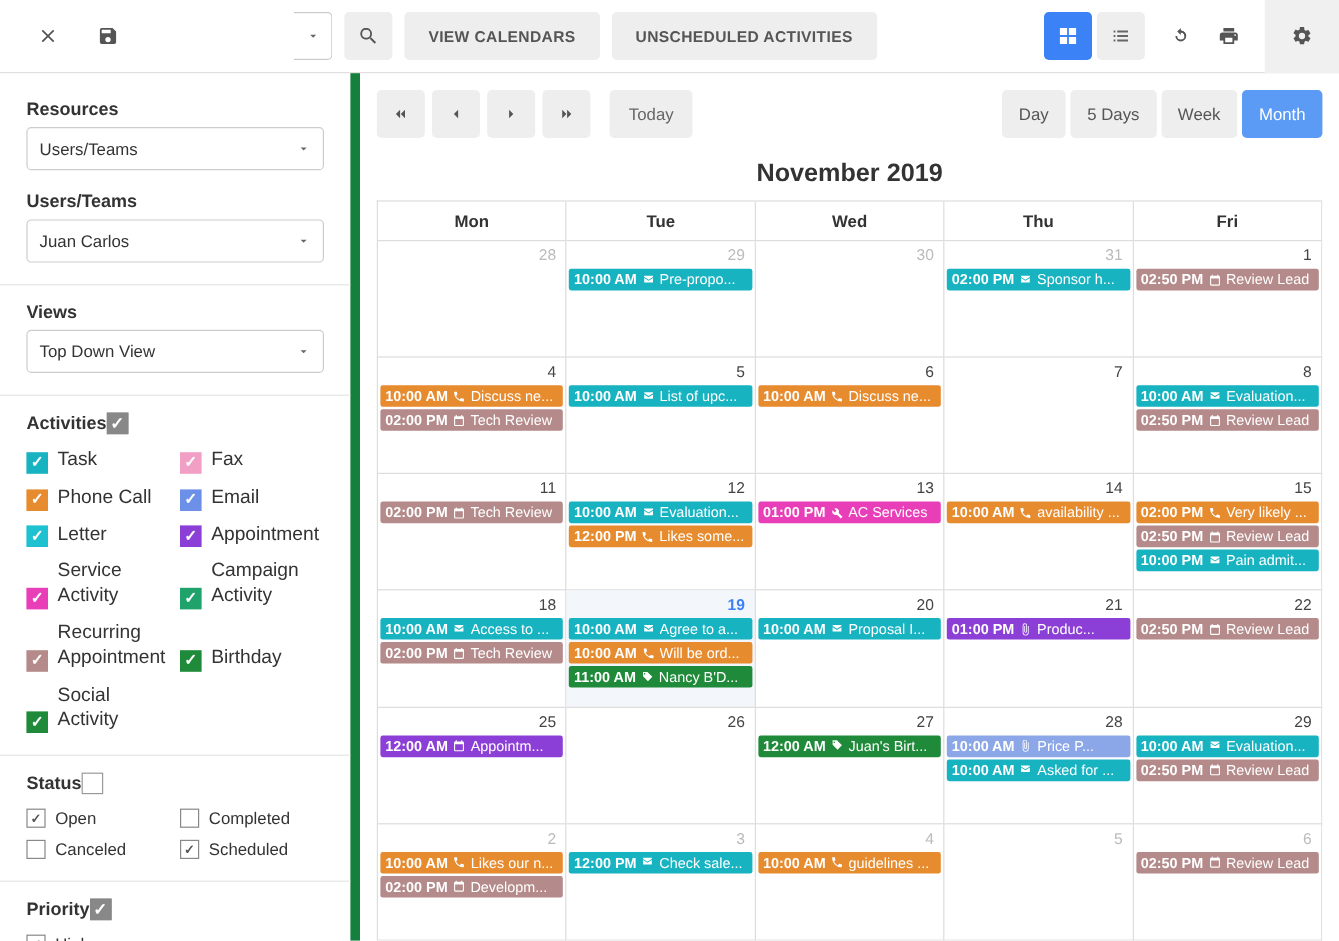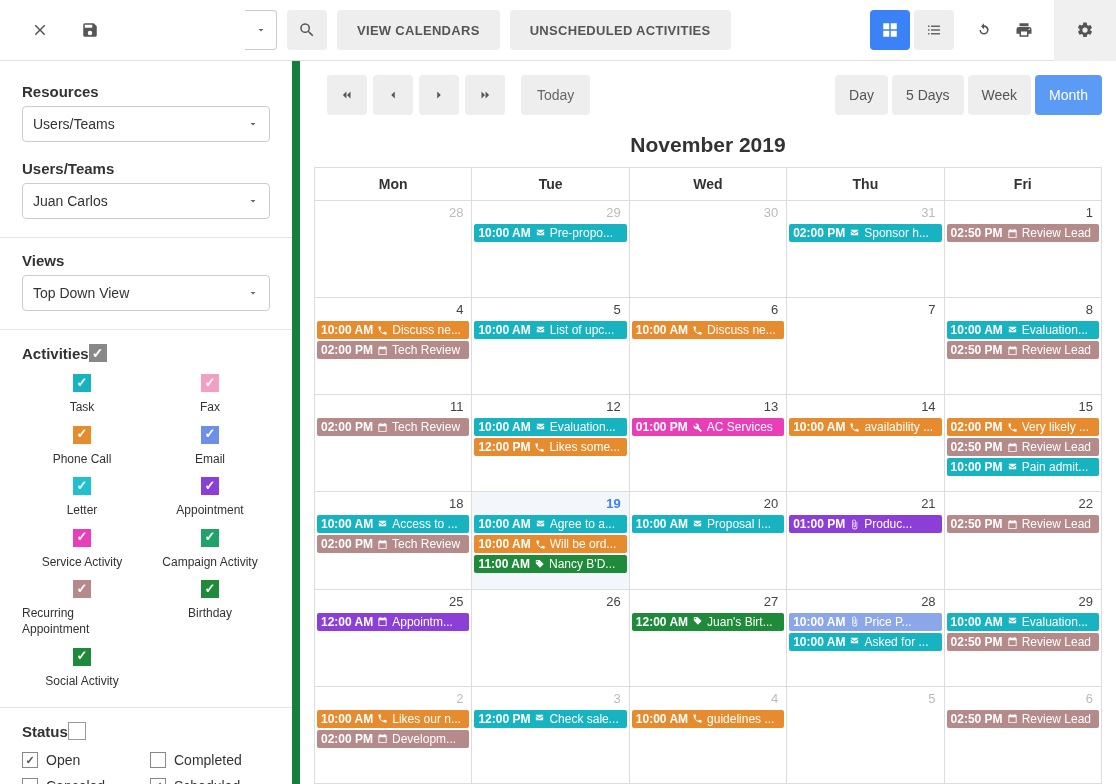--- a/index.html
+++ b/index.html
@@ -32,32 +32,32 @@
 .sidebar::-webkit-scrollbar-thumb { background:#ccc; border-radius:4px; }
 .sb-label { font-weight:600; font-size:15px; margin-bottom:6px; margin-top:4px; }
 .sb-select { width:100%; height:36px; border:1px solid #ccc; border-radius:4px; padding:0 10px; font-size:14px; background:#fff; display:flex; align-items:center; justify-content:space-between; cursor:pointer; margin-bottom:18px; }
 .sb-hr { border:none; border-top:1px solid #e5e5e5; margin:6px -22px 14px; }
 .sb-heading { font-weight:600; font-size:15px; display:flex; align-items:center; margin-bottom:12px; }
 .chk { width:18px; height:18px; border:1.5px solid #888; display:inline-flex; align-items:center; justify-content:center; cursor:pointer; flex-shrink:0; }
 .chk.on::after { content:"✓"; font-size:14px; font-weight:bold; color:#fff; }
 .chk.neutral.on { background:#888; border-color:#888; }
 .chk.hollow { border-color:#999; }
 .act-grid { display:grid; grid-template-columns: 1fr 1fr; gap:10px 8px; margin-bottom:18px; }
-.act-item { display:flex; align-items:center; gap:8px; font-size:12px; line-height:1.3;flex-direction:column; }
+.act-item { display:flex; align-items:flex-end; gap:8px; font-size:16px; line-height:1.3; }
 .cchk { width:18px; height:18px; display:inline-flex; align-items:center; justify-content:center; flex-shrink:0; cursor:pointer; }
 .cchk::after { content:"✓"; color:#fff; font-size:13px; font-weight:bold; }
 .stat-grid { display:grid; grid-template-columns:1fr 1fr; gap:10px 8px; margin-bottom:18px; }
 .stat-item { display:flex; align-items:center; gap:8px; font-size:14px; }
 .pri-list { display:flex; flex-direction:column; gap:26px; }
 .small-chk { width:16px; height:16px; border:1.5px solid #888; display:inline-flex; align-items:center; justify-content:center; cursor:pointer; }
 .small-chk.on::after { content:"✓"; font-size:11px; color:#555; font-weight:bold; }
 
 
 .main { flex:1; padding: 14px 14px 0 14px; display:flex; flex-direction:column; }
-.cal-topbar { display:flex; align-items:center; gap:6px; margin-bottom:10px;margin-left:13px; }
+.cal-topbar { display:flex; align-items:center; gap:6px; margin-bottom:10px; }
 .nav-btn { width:40px; height:40px; background:#eee; border:none; border-radius:4px; display:flex; align-items:center; justify-content:center; cursor:pointer; }
 .nav-btn svg { width:14px; height:14px; fill:#555; }
 .today-btn { height:40px; padding:0 16px; background:#eee; border:none; border-radius:4px; font-size:14px; color:#666; cursor:pointer; margin-left:10px; }
 .range-seg { margin-left:auto; display:flex; gap:4px; }
 .range-btn { height:40px; padding:0 14px; background:#eee; border:none; border-radius:4px; font-size:14px; color:#555; cursor:pointer; }
 .range-btn.active { background:#5b9bf6; color:#fff; }
 .cal-title { text-align:center; font-size:21px; font-weight:600; color:#333; margin:8px 0 10px; }
 
 
 .cal { border:1px solid #ddd; border-right:none; border-bottom:none; flex:1; display:flex; flex-direction:column; overflow:hidden;}

